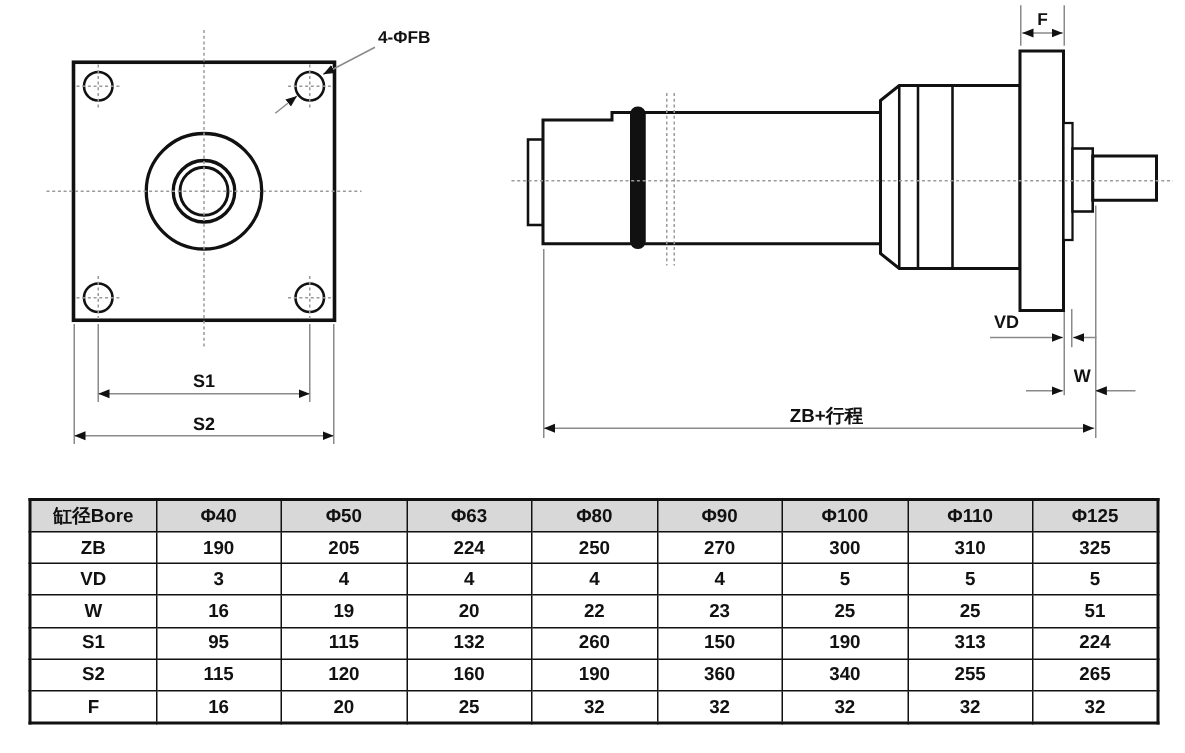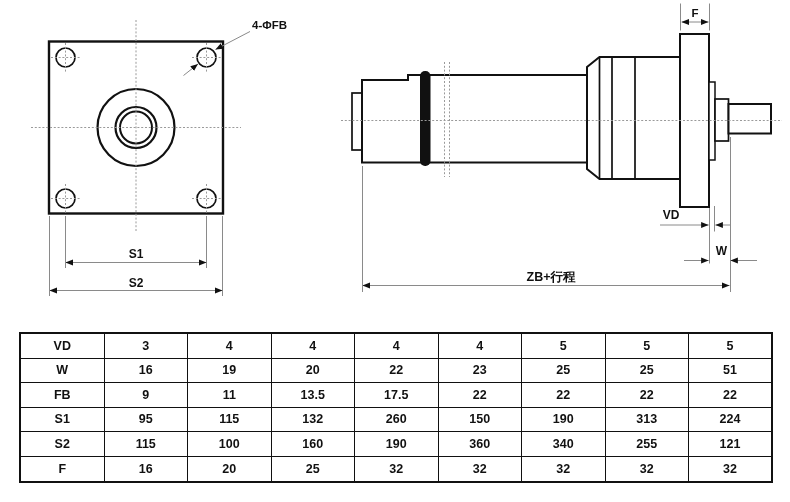--- a/index.html
+++ b/index.html
@@ -103,20 +103,42 @@
         <col>
         <col>
         <col>
         <col>
         <col>
         <col>
         <col>
       </colgroup>
   <tbody>
         <tr>
+          <th>缸径Bore</th>
+          <th>Φ40</th>
+          <th>Φ50</th>
+          <th>Φ63</th>
+          <th>Φ80</th>
+          <th>Φ90</th>
+          <th>Φ100</th>
+          <th>Φ110</th>
+          <th>Φ125</th>
+        </tr>
+        <tr>
+          <td>ZB</td>
+          <td>190</td>
+          <td>205</td>
+          <td>224</td>
+          <td>250</td>
+          <td>270</td>
+          <td>300</td>
+          <td>310</td>
+          <td>325</td>
+        </tr>
+        <tr>
           <td>VD</td>
           <td>3</td>
           <td>4</td>
           <td>4</td>
           <td>4</td>
           <td>4</td>
           <td>5</td>
           <td>5</td>
           <td>5</td>
         </tr>
@@ -125,51 +147,40 @@
           <td>16</td>
           <td>19</td>
           <td>20</td>
           <td>22</td>
           <td>23</td>
           <td>25</td>
           <td>25</td>
           <td>51</td>
         </tr>
         <tr>
-          <td>FB</td>
-          <td>9</td>
-          <td>11</td>
-          <td>13.5</td>
-          <td>17.5</td>
-          <td>22</td>
-          <td>22</td>
-          <td>22</td>
-          <td>22</td>
-        </tr>
-        <tr>
           <td>S1</td>
           <td>95</td>
           <td>115</td>
           <td>132</td>
           <td>260</td>
           <td>150</td>
           <td>190</td>
           <td>313</td>
           <td>224</td>
         </tr>
         <tr>
           <td>S2</td>
           <td>115</td>
-          <td>100</td>
+          <td>120</td>
           <td>160</td>
           <td>190</td>
           <td>360</td>
           <td>340</td>
           <td>255</td>
-          <td>121</td>
+          <td>265</td>
         </tr>
         <tr>
           <td>F</td>
           <td>16</td>
           <td>20</td>
           <td>25</td>
           <td>32</td>
           <td>32</td>
           <td>32</td>
           <td>32</td>

